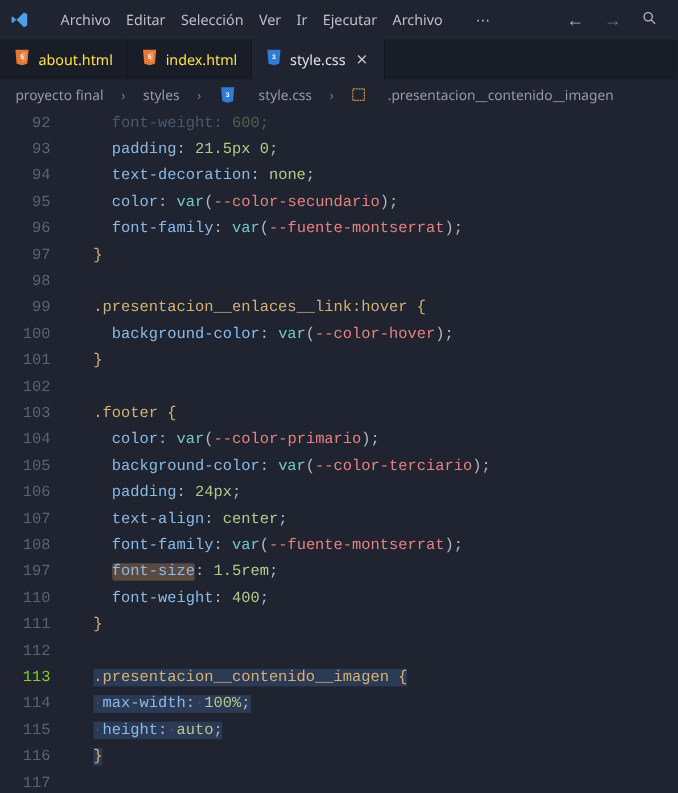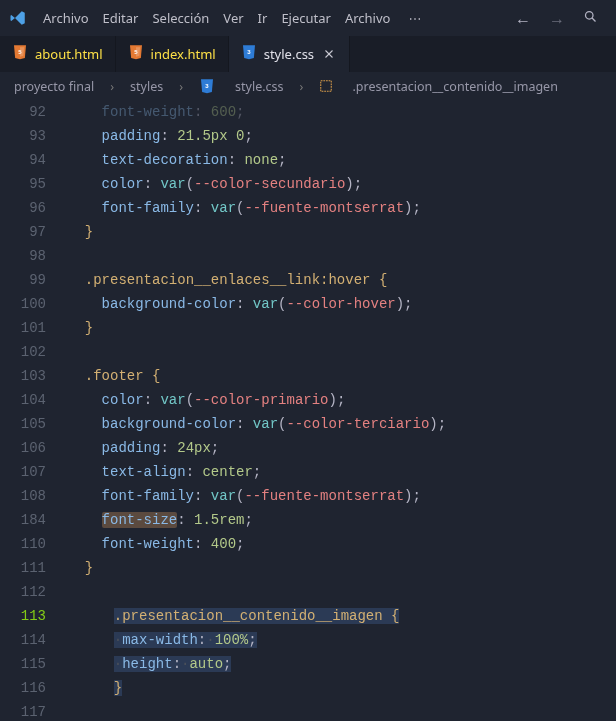--- a/index.html
+++ b/index.html
@@ -10,21 +10,21 @@
     font-size: 13px;
     width: 616px;
     height: 721px;
     overflow: hidden;
   }
   .titlebar {
     display: flex;
     align-items: center;
     height: 36px;
     padding: 0 8px;
-    gap: 4px;
+    gap: 16px;
   }
   .vscode-logo { width: 20px; height: 20px; display:flex; align-items:center; justify-content:center; margin-right:4px;}
   .menu-item {
     padding: 4px 7px;
     color: #bfbfc9;
     font-size: 13px;
     border-radius: 4px;
     cursor: default;
   }
   .spacer { flex: 1; }
@@ -77,21 +77,21 @@
   .line { height: 24px; }
   .tok-sel   { color: #d3b073; }  
   .tok-prop  { color: #8ab9e6; }  
   .tok-num   { color: #b3c98a; }  
   .tok-fn    { color: #72c7c7; }  
   .tok-var   { color: #e48181; }  
   .tok-punc  { color: #b4b4c4; }
   .tok-brace { color: #d3b073; }
   .tok-ws    { color: #4a4f5a; }
   .hl-word { background: #5b4a3f; border-radius:2px; }
-  .sel-bg { background: #2b3a55; margin-left: 29px; }
+  .sel-bg { background: #2b3a55; }
   .ellipsis-icon { letter-spacing:1.5px; }
 </style>
 </head>
 <body>
 
 <div class="titlebar">
   <span class="vscode-logo">
     <svg width="18" height="18" viewBox="0 0 24 24">
         <path fill="#4ea1e6" d="M17 3L8 12l9 9 4-2V5l-4-2zM3 8l5 4-5 4-1-1v-6l1-1z"></path>
       </svg>
@@ -184,21 +184,21 @@
       <div class="line">99</div>
       <div class="line">100</div>
       <div class="line">101</div>
       <div class="line">102</div>
       <div class="line">103</div>
       <div class="line">104</div>
       <div class="line">105</div>
       <div class="line">106</div>
       <div class="line">107</div>
       <div class="line">108</div>
-      <div class="line">184</div>
+      <div class="line">197</div>
       <div class="line">110</div>
       <div class="line">111</div>
       <div class="line">112</div>
       <div class="line cur">113</div>
       <div class="line">114</div>
       <div class="line">115</div>
       <div class="line">116</div>
       <div class="line">117</div>
     </div>
   <div class="code" id="code"><div class="line" style="opacity: 0.35;">    <span class="tok-prop">font-weight</span><span class="tok-punc">: </span><span class="tok-num">600</span><span class="tok-punc">;</span></div><div class="line">    <span class="tok-prop">padding</span><span class="tok-punc">: </span><span class="tok-num">21.5px 0</span><span class="tok-punc">;</span></div><div class="line">    <span class="tok-prop">text-decoration</span><span class="tok-punc">: </span><span class="tok-num">none</span><span class="tok-punc">;</span></div><div class="line">    <span class="tok-prop">color</span><span class="tok-punc">: </span><span class="tok-fn">var</span><span class="tok-punc">(</span><span class="tok-var">--color-secundario</span><span class="tok-punc">)</span><span class="tok-punc">;</span></div><div class="line">    <span class="tok-prop">font-family</span><span class="tok-punc">: </span><span class="tok-fn">var</span><span class="tok-punc">(</span><span class="tok-var">--fuente-montserrat</span><span class="tok-punc">)</span><span class="tok-punc">;</span></div><div class="line">  <span class="tok-brace">}</span></div><div class="line">&nbsp;</div><div class="line">  <span class="tok-sel">.presentacion__enlaces__link:hover </span><span class="tok-brace">{</span></div><div class="line">    <span class="tok-prop">background-color</span><span class="tok-punc">: </span><span class="tok-fn">var</span><span class="tok-punc">(</span><span class="tok-var">--color-hover</span><span class="tok-punc">)</span><span class="tok-punc">;</span></div><div class="line">  <span class="tok-brace">}</span></div><div class="line">&nbsp;</div><div class="line">  <span class="tok-sel">.footer </span><span class="tok-brace">{</span></div><div class="line">    <span class="tok-prop">color</span><span class="tok-punc">: </span><span class="tok-fn">var</span><span class="tok-punc">(</span><span class="tok-var">--color-primario</span><span class="tok-punc">)</span><span class="tok-punc">;</span></div><div class="line">    <span class="tok-prop">background-color</span><span class="tok-punc">: </span><span class="tok-fn">var</span><span class="tok-punc">(</span><span class="tok-var">--color-terciario</span><span class="tok-punc">)</span><span class="tok-punc">;</span></div><div class="line">    <span class="tok-prop">padding</span><span class="tok-punc">: </span><span class="tok-num">24px</span><span class="tok-punc">;</span></div><div class="line">    <span class="tok-prop">text-align</span><span class="tok-punc">: </span><span class="tok-num">center</span><span class="tok-punc">;</span></div><div class="line">    <span class="tok-prop">font-family</span><span class="tok-punc">: </span><span class="tok-fn">var</span><span class="tok-punc">(</span><span class="tok-var">--fuente-montserrat</span><span class="tok-punc">)</span><span class="tok-punc">;</span></div><div class="line">    <span class="tok-prop hl-word">font-size</span><span class="tok-punc">: </span><span class="tok-num">1.5rem</span><span class="tok-punc">;</span></div><div class="line">    <span class="tok-prop">font-weight</span><span class="tok-punc">: </span><span class="tok-num">400</span><span class="tok-punc">;</span></div><div class="line">  <span class="tok-brace">}</span></div><div class="line">&nbsp;</div><div class="line">  <span class="sel-bg"><span class="tok-sel">.presentacion__contenido__imagen </span><span class="tok-brace">{</span></span></div><div class="line">  <span class="sel-bg"><span class="tok-ws">·</span><span class="tok-prop">max-width</span><span class="tok-punc">:</span><span class="tok-ws">·</span><span class="tok-num">100%</span><span class="tok-punc">;</span></span></div><div class="line">  <span class="sel-bg"><span class="tok-ws">·</span><span class="tok-prop">height</span><span class="tok-punc">:</span><span class="tok-ws">·</span><span class="tok-num">auto</span><span class="tok-punc">;</span></span></div><div class="line">  <span class="sel-bg"><span class="tok-brace">}</span></span></div><div class="line">&nbsp;</div></div>

